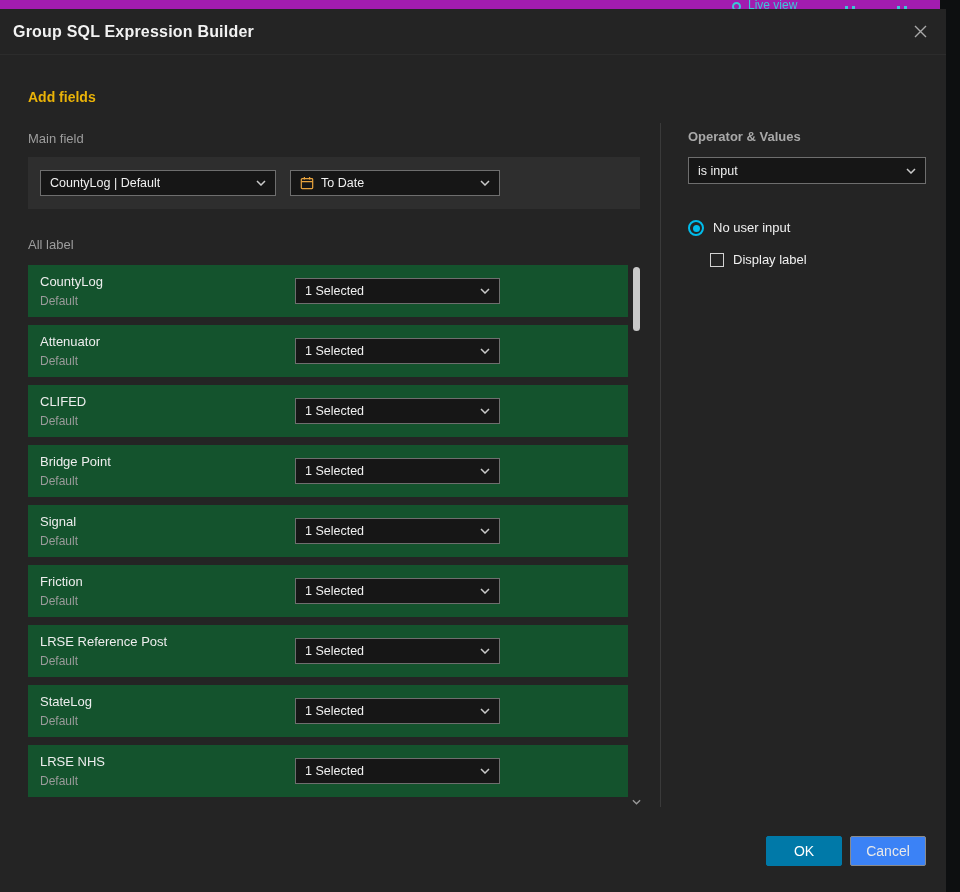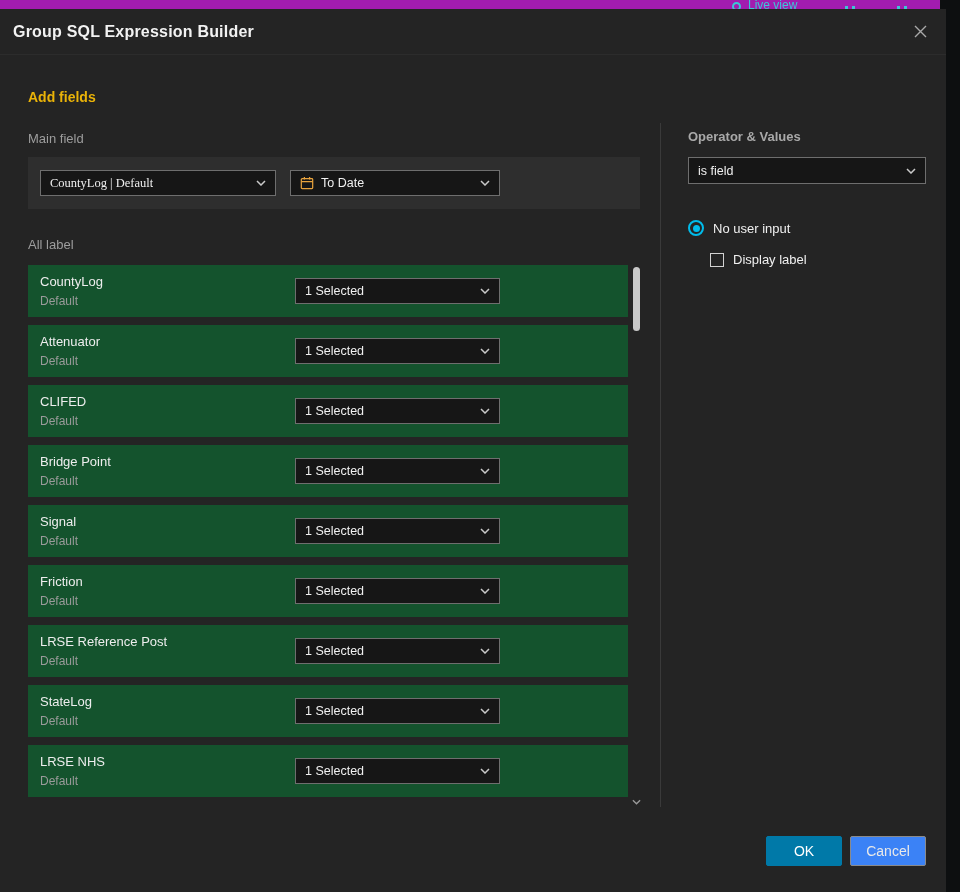--- a/index.html
+++ b/index.html
@@ -64,21 +64,21 @@
     white-space: nowrap; overflow: hidden;
   }
   .select .lead { display: flex; align-items: center; gap: 7px; overflow: hidden; }
   .chev { flex: 0 0 auto; margin-left: 8px; }
 
   
   .main-strip {
     position: absolute; left: 28px; top: 148px; width: 612px; height: 52px;
     background: #2e2e2e;
   }
-  .main-strip .field-select { position: absolute; left: 12px; top: 13px; width: 236px; font-family: Liberation Serif, serif; }
+  .main-strip .field-select { position: absolute; left: 12px; top: 13px; width: 236px; }
   .main-strip .date-select  { position: absolute; left: 262px; top: 13px; width: 210px; }
   .cal-icon { color: var(--calendar-icon, #e8a33d); display: flex; }
 
   
   .fields-list { position: absolute; left: 28px; top: 256px; width: 600px; }
   .field-row {
     position: relative; height: 52px; margin-bottom: 8px; background: #14532d;
   }
   .field-name { position: absolute; left: 12px; top: 9px; font-size: 13px; color: #ededed; }
   .field-subtitle { position: absolute; left: 12px; top: 29px; font-size: 12px; color: #9a9a9a; }
@@ -93,21 +93,21 @@
     background: #c9c9c9; border-radius: 4px; cursor: pointer;
   }
   .scroll-down { position: absolute; left: 0; bottom: 0; cursor: pointer; }
 
   
   .v-divider { position: absolute; left: 660px; top: 114px; width: 1px; height: 684px; background: #3a3a3a; }
 
   
   .operator-select { position: absolute; left: 688px; top: 148px; width: 238px; height: 27px; }
 
-  .radio-row { position: absolute; left: 688px; top: 211px; display: flex; align-items: center; gap: 9px; cursor: pointer; }
+  .radio-row { position: absolute; left: 688px; top: 211px; display: flex; align-items: flex-start; gap: 9px; cursor: pointer; }
   .radio {
     width: 16px; height: 16px; border-radius: 50%;
     border: 2px solid var(--accent, #00bceb);
     display: flex; align-items: center; justify-content: center; flex: 0 0 auto;
   }
   .radio::after { content: ""; width: 7px; height: 7px; border-radius: 50%; background: var(--accent, #00bceb); }
   .radio-label { font-size: 13px; color: #f0f0f0; }
 
   .checkbox-row { position: absolute; left: 710px; top: 243px; display: flex; align-items: center; gap: 9px; cursor: pointer; }
   .checkbox {
@@ -302,21 +302,21 @@
         <path d="M1 1 L5 5 L9 1" stroke="#9a9a9a" stroke-width="1.5" fill="none"></path>
       </svg>
   </div>
 
   <div class="v-divider"></div>
 
   <div class="group-label lbl-operator">Operator &amp; Values</div>
 
   <div class="select operator-select">
     <span class="lead">
-        <span>is field</span>
+        <span>is input</span>
       </span>
     <svg class="chev" width="10" height="6" viewBox="0 0 10 6">
         <path d="M1 1 L5 5 L9 1" stroke="#c9c9c9" stroke-width="1.5" fill="none"></path>
       </svg>
   </div>
 
   <div class="radio-row">
     <span class="radio"></span>
     <span class="radio-label">No user input</span>
   </div>

